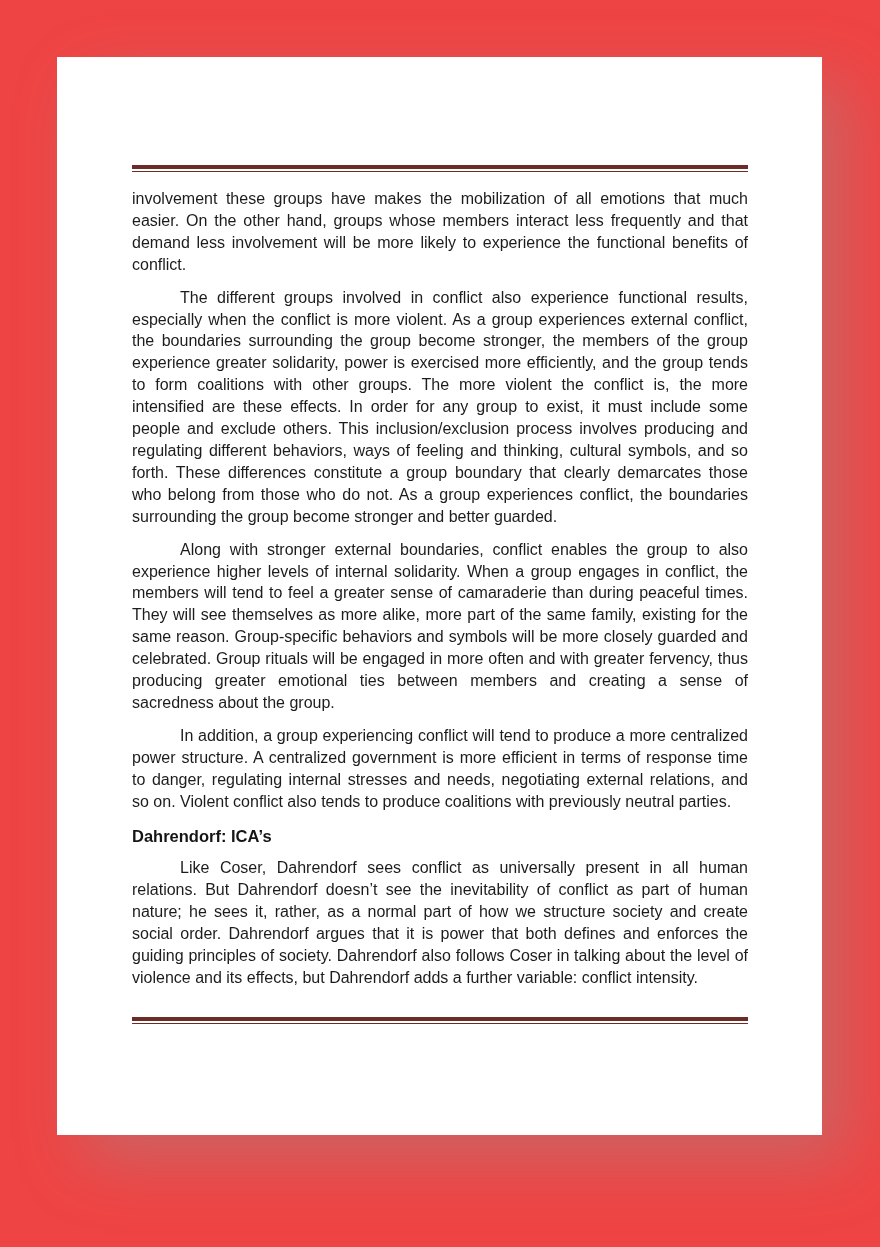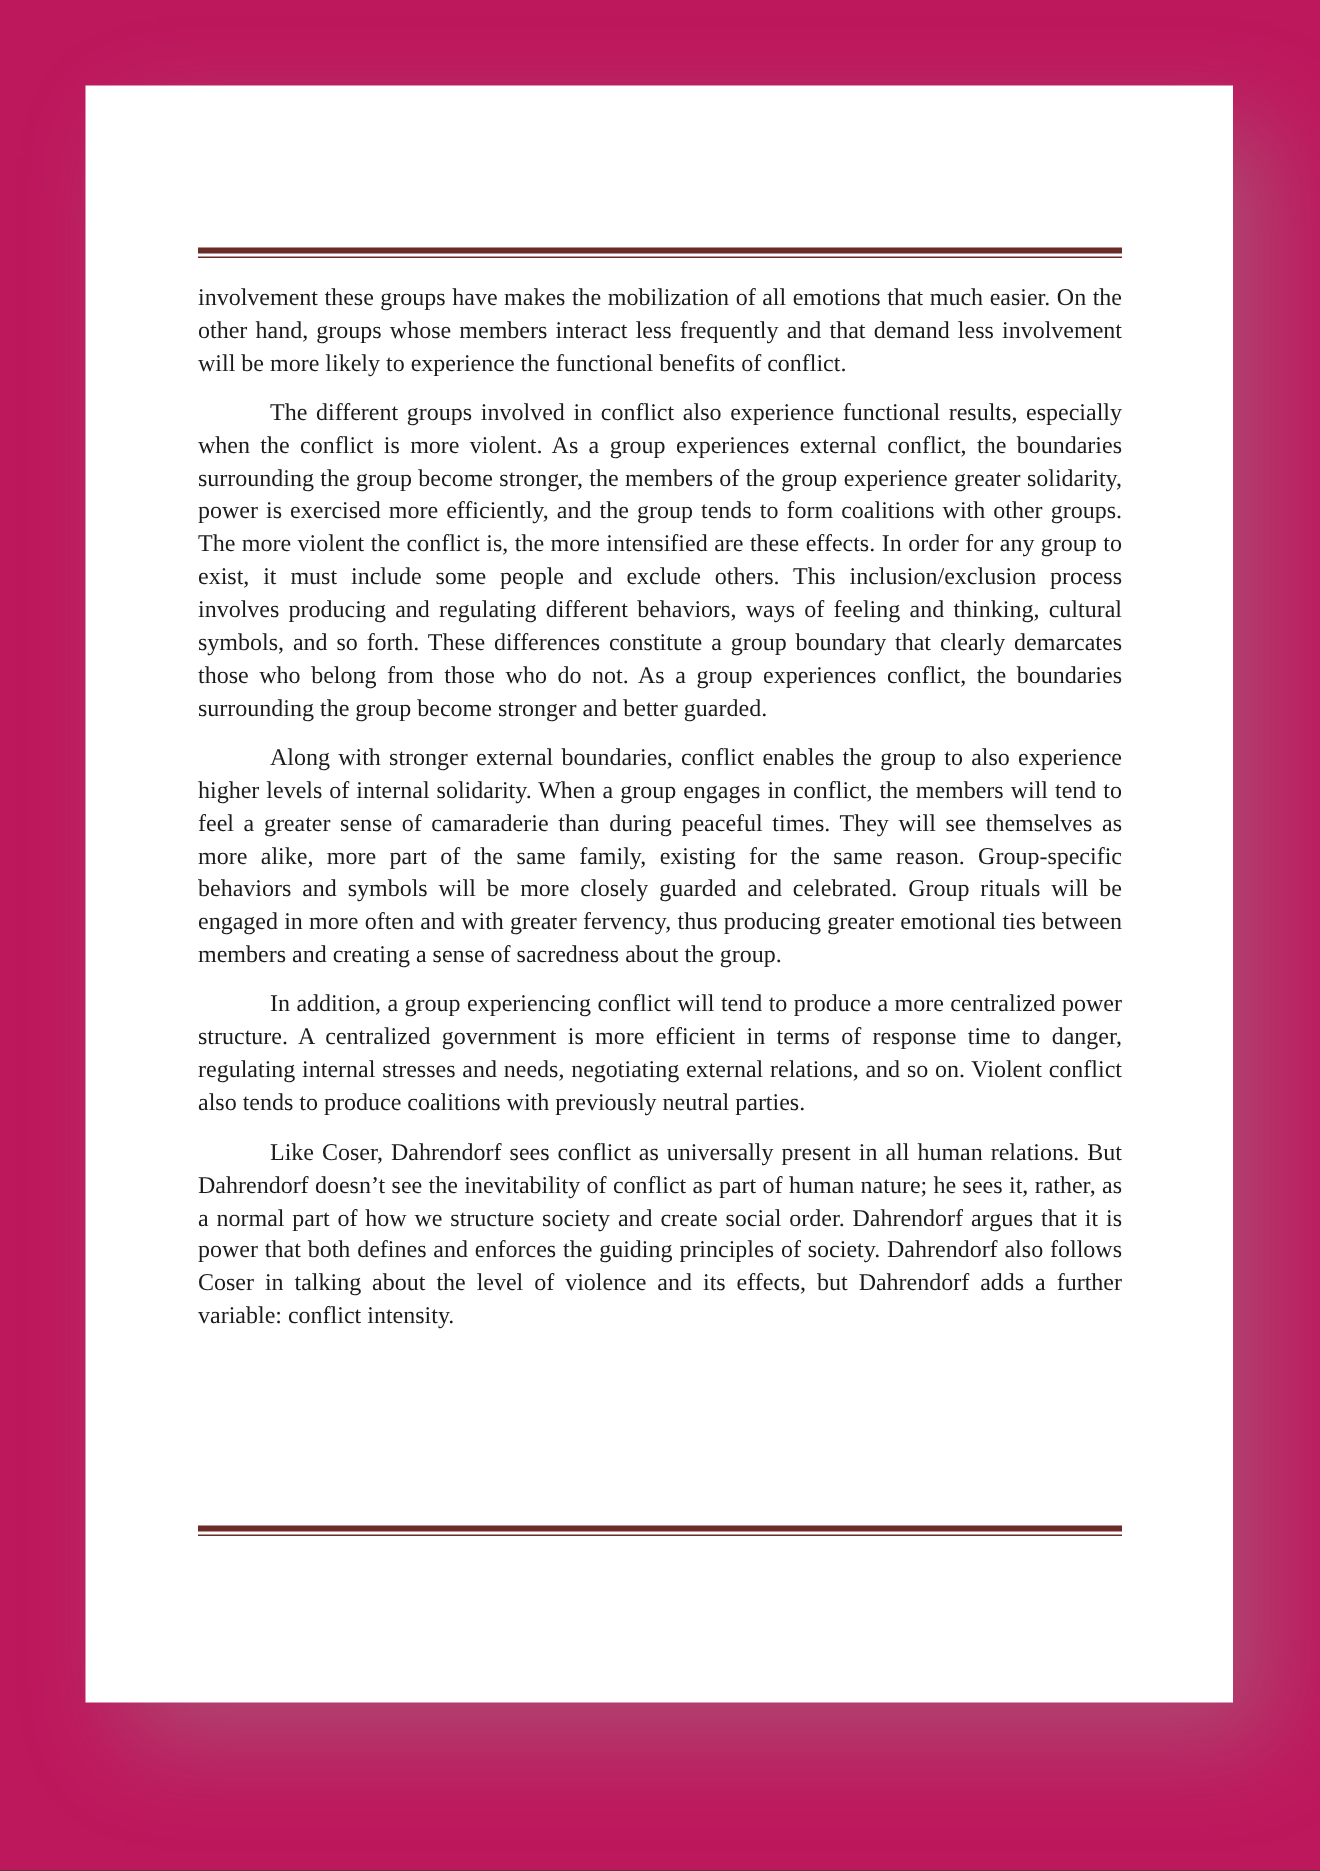--- a/index.html
+++ b/index.html
@@ -4,23 +4,23 @@
 <style>
   html, body {
     margin: 0;
     padding: 0;
     background: #000;
   }
   .canvas {
     position: relative;
     width: 880px;
     height: 1247px;
-    background: #be185d;
+    background: #ef4444;
     overflow: hidden;
-    font-family: Liberation Serif, serif;
+    font-family: Liberation Sans, sans-serif;
   }
   .page {
     position: absolute;
     left: 57px;
     top: 57px;
     width: 765px;
     height: 1078px;
     background: #ffffff;
     box-shadow: 26px 26px 60px rgba(150,150,150,0.38);
   }
@@ -68,20 +68,21 @@
 
       <p>involvement these groups have makes the mobilization of all emotions that much easier. On the other hand, groups whose members interact less frequently and that demand less involvement will be more likely to experience the functional benefits of conflict.</p>
 
 
       <p class="indent">The different groups involved in conflict also experience functional results, especially when the conflict is more violent. As a group experiences external conflict, the boundaries surrounding the group become stronger, the members of the group experience greater solidarity, power is exercised more efficiently, and the group tends to form coalitions with other groups. The more violent the conflict is, the more intensified are these effects. In order for any group to exist, it must include some people and exclude others. This inclusion/exclusion process involves producing and regulating different behaviors, ways of feeling and thinking, cultural symbols, and so forth. These differences constitute a group boundary that clearly demarcates those who belong from those who do not. As a group experiences conflict, the boundaries surrounding the group become stronger and better guarded.</p>
 
       <p class="indent">Along with stronger external boundaries, conflict enables the group to also experience higher levels of internal solidarity. When a group engages in conflict, the members will tend to feel a greater sense of camaraderie than during peaceful times. They will see themselves as more alike, more part of the same family, existing for the same reason. Group-specific behaviors and symbols will be more closely guarded and celebrated. Group rituals will be engaged in more often and with greater fervency, thus producing greater emotional ties between members and creating a sense of sacredness about the group.</p>
 
       <p class="indent">In addition, a group experiencing conflict will tend to produce a more centralized power structure. A centralized government is more efficient in terms of response time to danger, regulating internal stresses and needs, negotiating external relations, and so on. Violent conflict also tends to produce coalitions with previously neutral parties.</p>
 
+      <h3>Dahrendorf: ICA’s</h3>
 
       <p class="indent">Like Coser, Dahrendorf sees conflict as universally present in all human relations. But Dahrendorf doesn’t see the inevitability of conflict as part of human nature; he sees it, rather, as a normal part of how we structure society and create social order. Dahrendorf argues that it is power that both defines and enforces the guiding principles of society. Dahrendorf  also follows Coser in talking about the level of violence and its effects, but Dahrendorf adds a further variable: conflict intensity.</p>
     </div>
 
     <div class="rule bottom"></div>
 
   </div>
 </div>
 
 </body></html>

